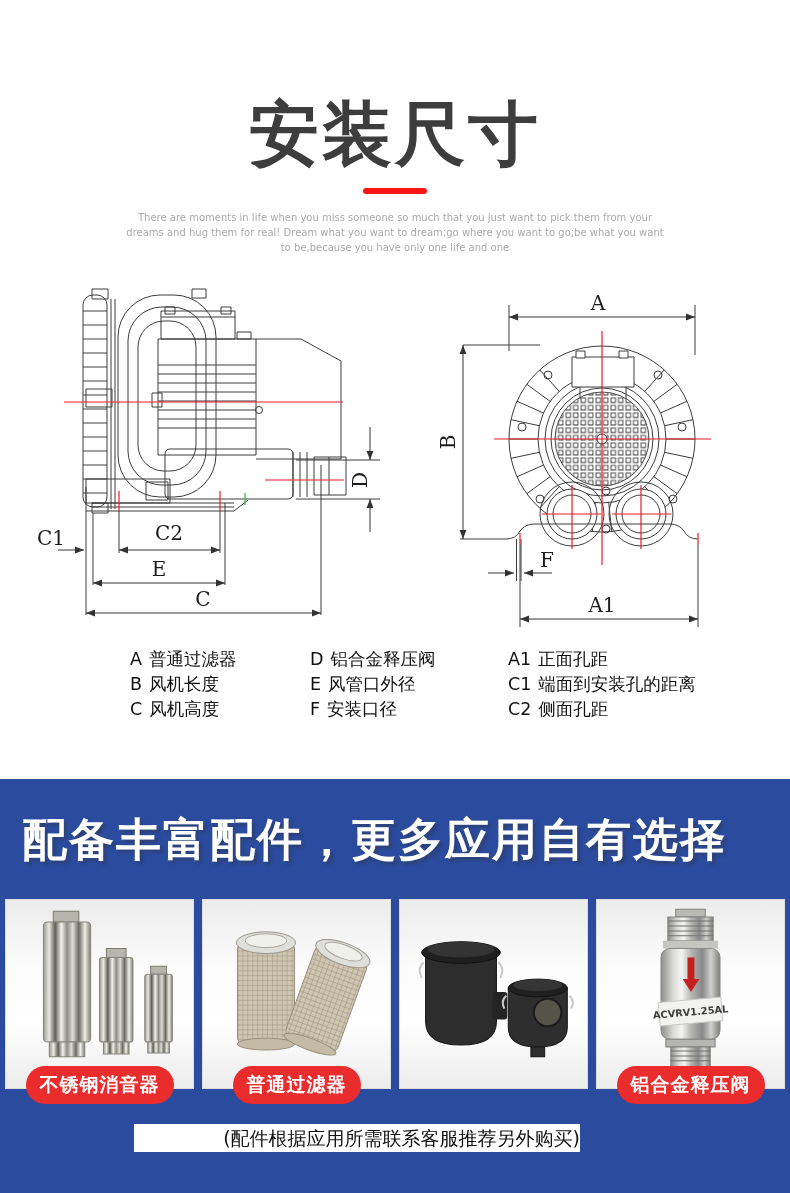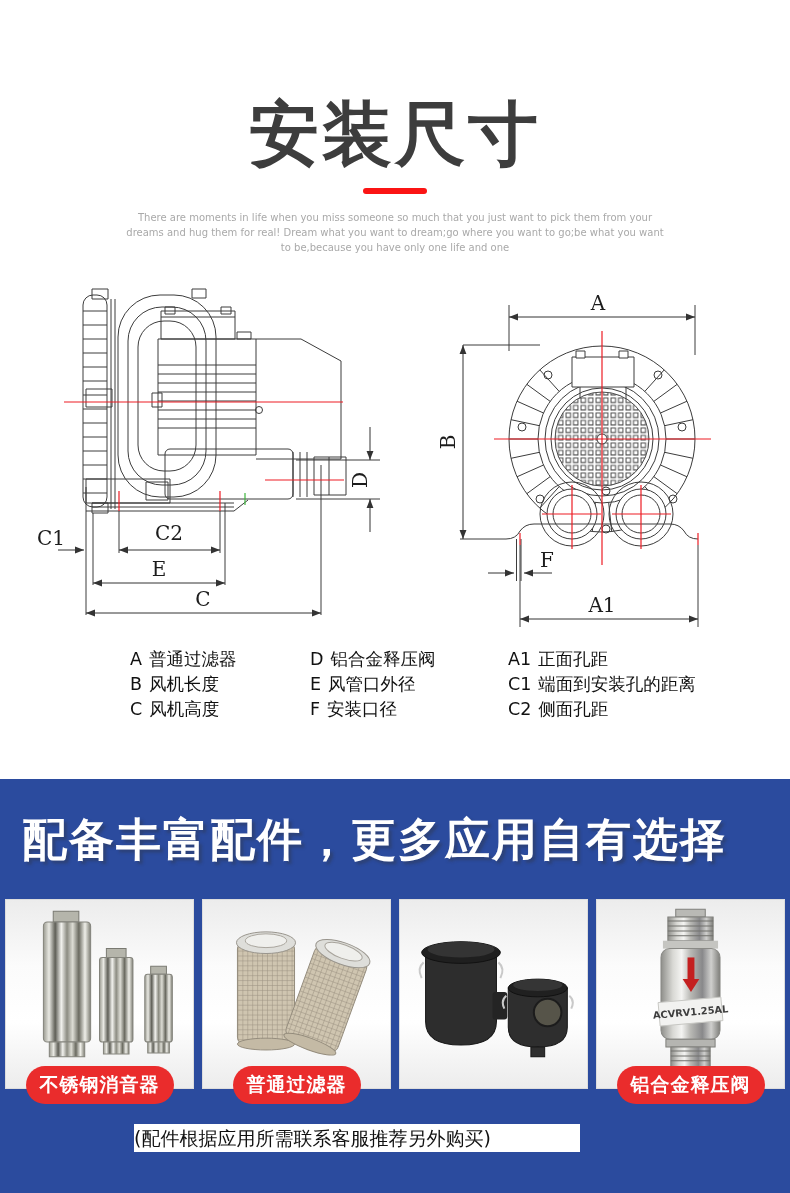--- a/index.html
+++ b/index.html
@@ -24,21 +24,21 @@
   
   .acc{margin-top:57px;height:418px;background:#2b4b9e;box-sizing:border-box;padding-top:31px;}
   .acc h2{margin:0 0 0 22px;font-size:45px;font-weight:900;color:#fff;letter-spacing:2px;line-height:60px;
           text-shadow:3px 3px 3px rgba(50,50,50,.35);}
   .cards{display:flex;gap:8px;padding:0 5px;margin-top:29px;}
   .card{flex:1;height:190px;position:relative;border:1px solid #ddd;box-sizing:border-box;
         background:linear-gradient(180deg,#ececec,#fbfbfb 35%,#ffffff 65%,#ececec);}
   .pill{position:absolute;bottom:-16px;left:50%;transform:translateX(-50%);white-space:nowrap;
         background:#ea2c2c;color:#fff;font-size:19px;font-weight:bold;letter-spacing:1px;
         padding:6px 14px;border-radius:20px;}
-  .note{width:446px;margin:35px 0 0 134px;background:#fff;text-align:left;
+  .note{width:446px;margin:35px 0 0 134px;background:#fff;text-align:right;
         font-size:19px;color:#111;padding:4px 0;height:28px;box-sizing:border-box;line-height:21px;}
 </style>
 </head>
 <body>
 
 <div class="page">
 
   <div class="hdr">
     <h1>安装尺寸</h1>
     <div class="uline"></div>

